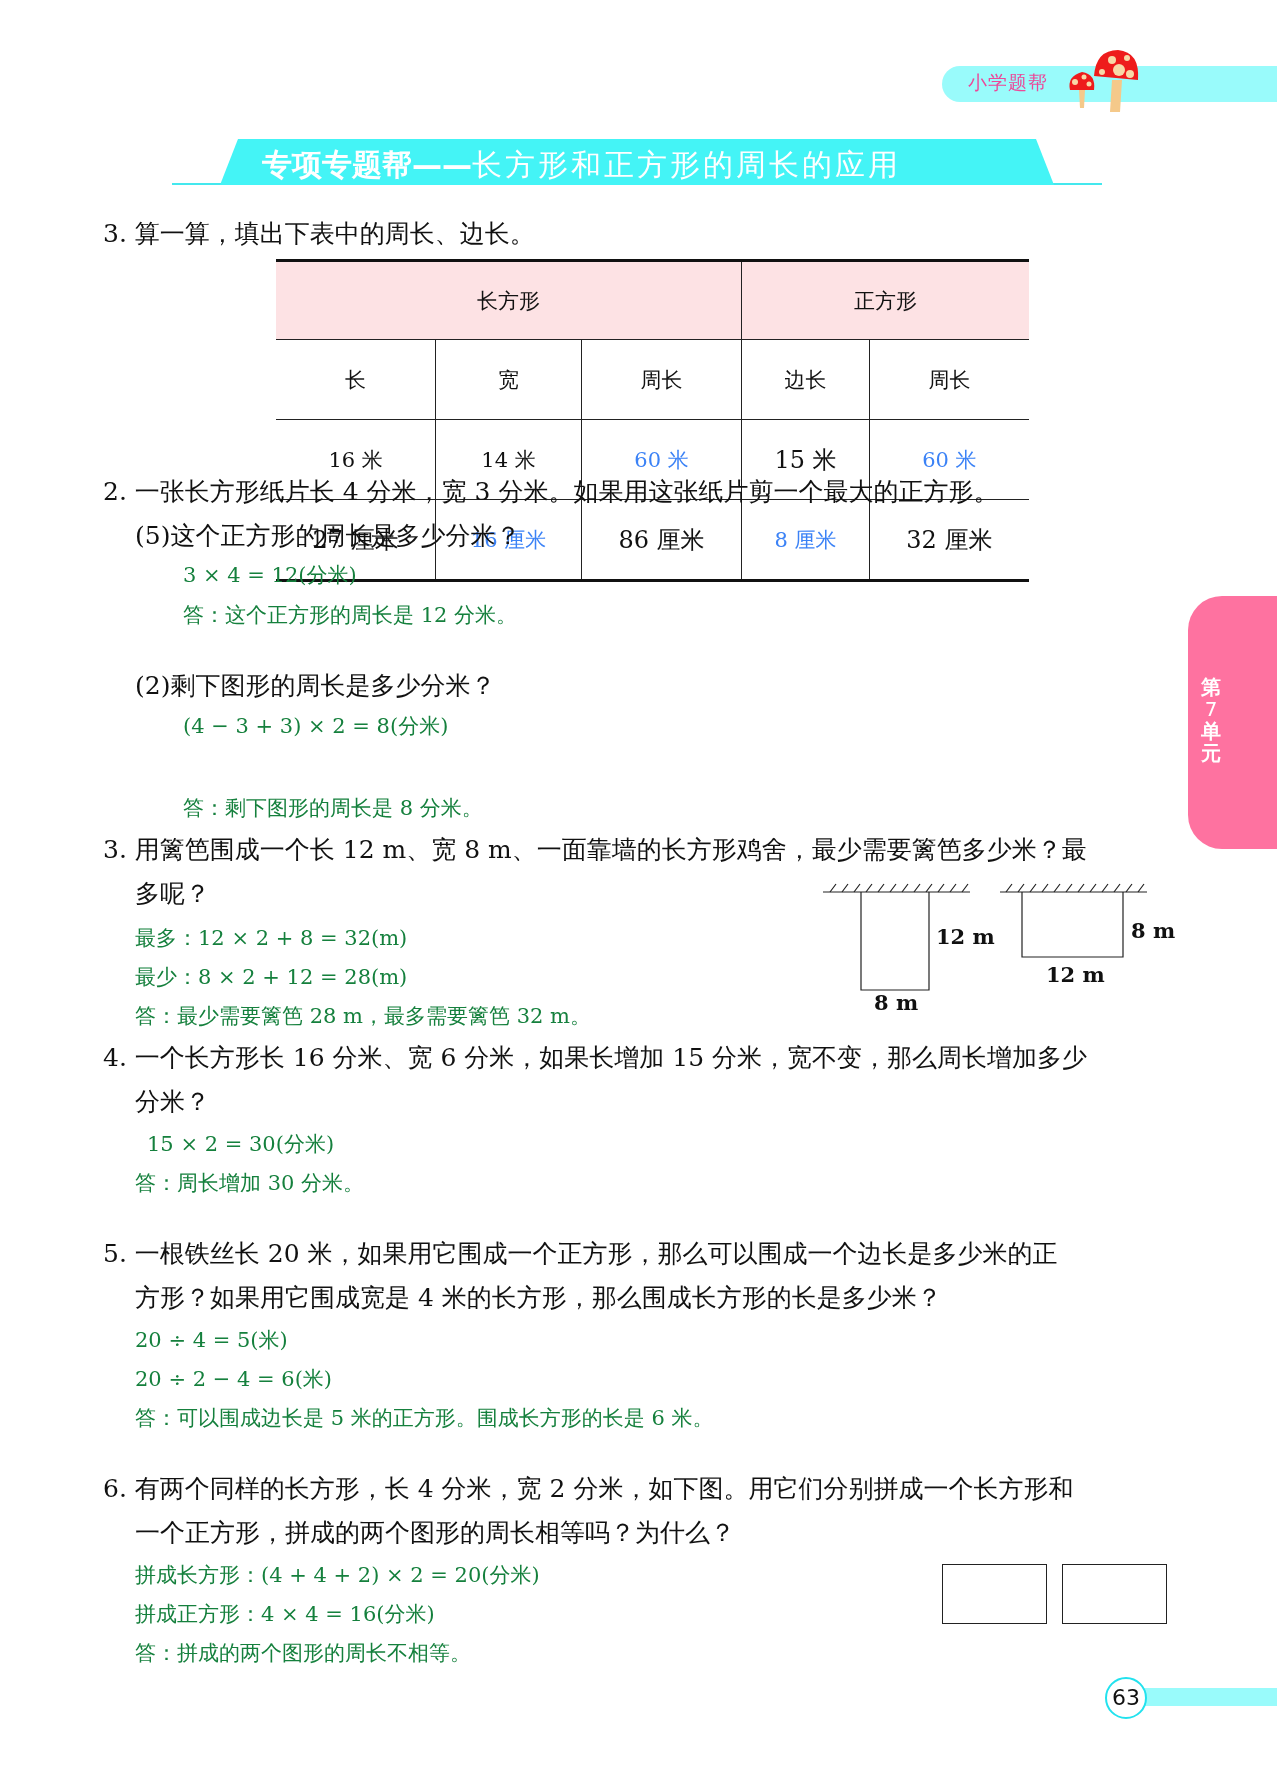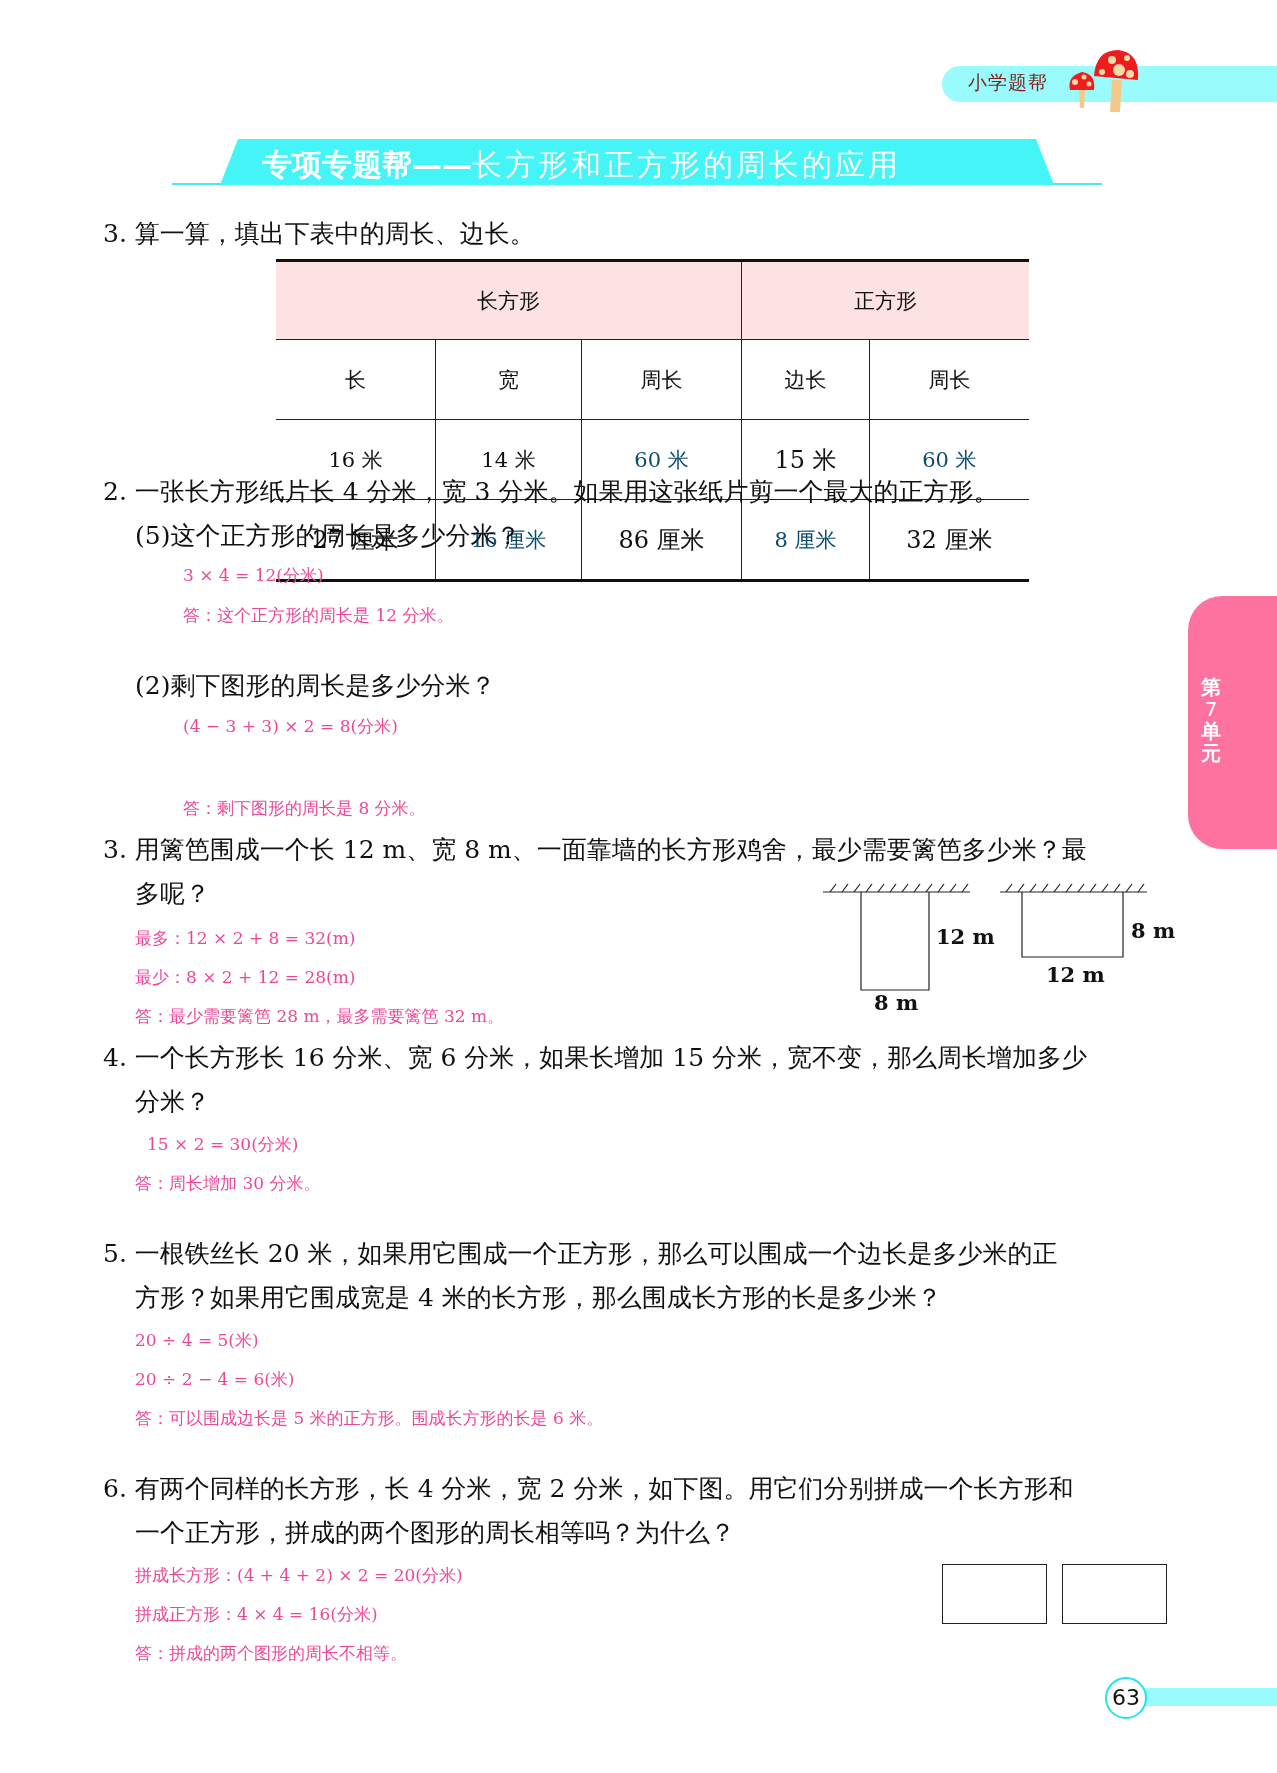--- a/index.html
+++ b/index.html
@@ -1,35 +1,35 @@
 <!DOCTYPE html>
 <html><head>
 <meta charset="utf-8">
 <style>
   html,body{margin:0;padding:0;background:#fff;}
   body{width:1277px;height:1773px;position:relative;overflow:hidden;font-family:"DejaVu Serif","Liberation Serif",serif;color:#111;}
   .abs{position:absolute;}
   .brand-bar{left:942px;top:66px;width:335px;height:36px;background:#99fbfb;border-radius:18px 0 0 18px;}
-  .brand-text{left:968px;top:70px;font-family:"DejaVu Sans","Liberation Sans",sans-serif;font-size:19px;letter-spacing:1px;color:#7f1d1d;}
+  .brand-text{left:968px;top:70px;font-family:"DejaVu Sans","Liberation Sans",sans-serif;font-size:19px;letter-spacing:1px;color:#ec4899;}
   .mushroom{position:absolute;}
   .title-wrap{left:172px;top:139px;width:930px;height:48px;}
   .title-line{position:absolute;left:0;right:0;bottom:2px;height:2px;background:#44e8ee;}
   .title-banner{position:absolute;left:48px;right:48px;top:0;height:46px;background:#44f4f6;clip-path:polygon(18px 0,calc(100% - 18px) 0,100% 100%,0 100%);border-radius:10px 10px 0 0;}
   .title-text{position:absolute;left:90px;top:6px;font-size:30px;color:#fff;white-space:nowrap;font-family:"DejaVu Sans","Liberation Sans",sans-serif;font-weight:bold;}
   .title-text .sub{font-weight:normal;font-family:"DejaVu Serif","Liberation Serif",serif;letter-spacing:3px;}
   .q{font-size:25px;line-height:44px;white-space:nowrap;}
-  .ans{color:#ec4899;font-size:17px;white-space:nowrap;line-height:40px;}
+  .ans{color:#15803d;font-size:21px;white-space:nowrap;line-height:40px;}
   table.t{position:absolute;left:276px;top:259px;width:753px;border-collapse:collapse;font-size:21px;}
   table.t td{border:1px solid #222;text-align:center;height:49px;padding:15px;}
   table.t tr:first-child td{background:#fde2e4;border-top:3px solid #111;height:47px;border-left:none;border-right:none;}
   table.t tr:first-child td + td{border-left:1px solid #222;}
   table.t tr:last-child td{border-bottom:3px solid #111;font-size:24px;}
   table.t td:first-child{border-left:none;}
   table.t td:last-child{border-right:none;}
-  .pink{color:#0c4a6e;}
+  .pink{color:#3b82f6;}
   .side-tab{left:1188px;top:596px;width:89px;height:253px;background:#fe72a0;border-radius:34px 0 0 34px;}
   .side-text{left:1196px;top:676px;width:30px;color:#fff;font-family:"DejaVu Sans","Liberation Sans",sans-serif;font-weight:bold;font-size:20px;line-height:22px;text-align:center;}
   .page-bar{left:1143px;top:1688px;width:134px;height:18px;background:#99fbfb;}
   .page-circle{left:1105px;top:1677px;width:38px;height:38px;border:2px solid #22e2ee;border-radius:50%;background:#fff;text-align:center;line-height:38px;font-family:"DejaVu Sans","Liberation Sans",sans-serif;font-size:22px;}
 </style>
 </head>
 <body>
 
 <div class="abs brand-bar"></div>
 <div class="abs brand-text">小学题帮</div>

